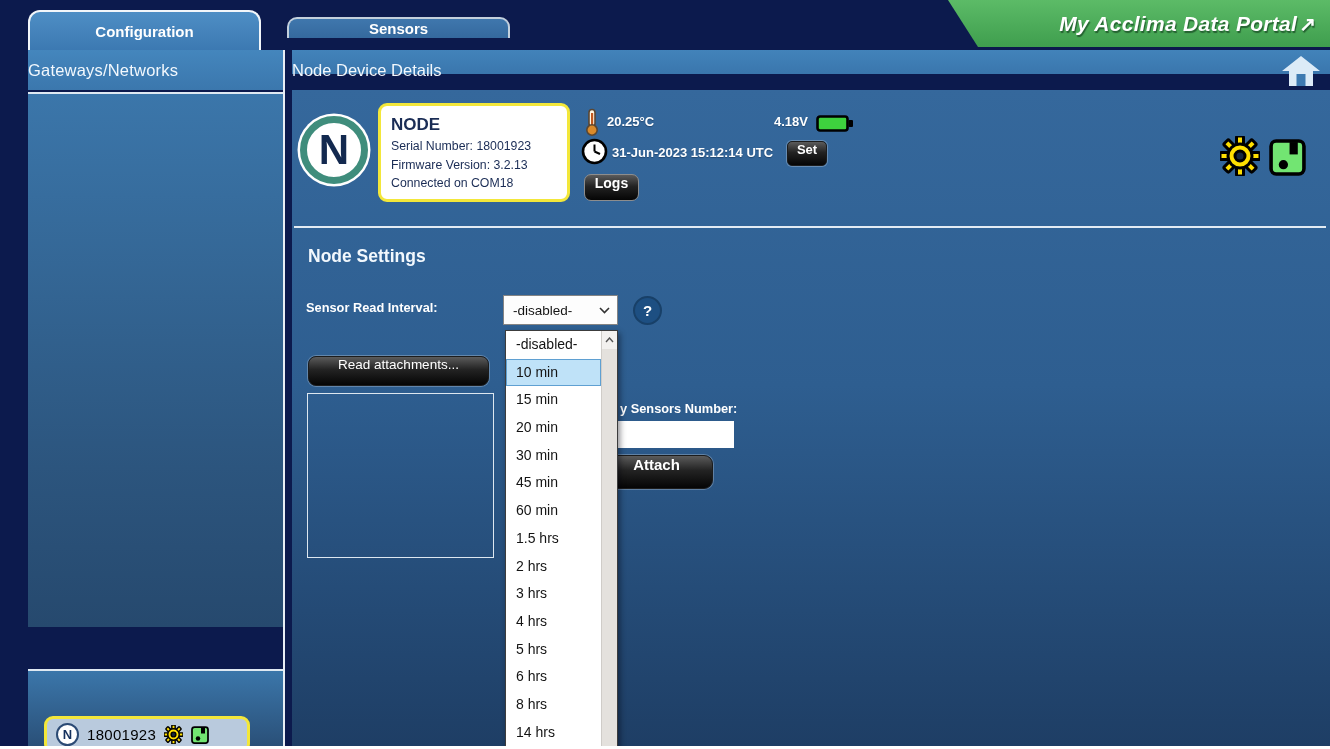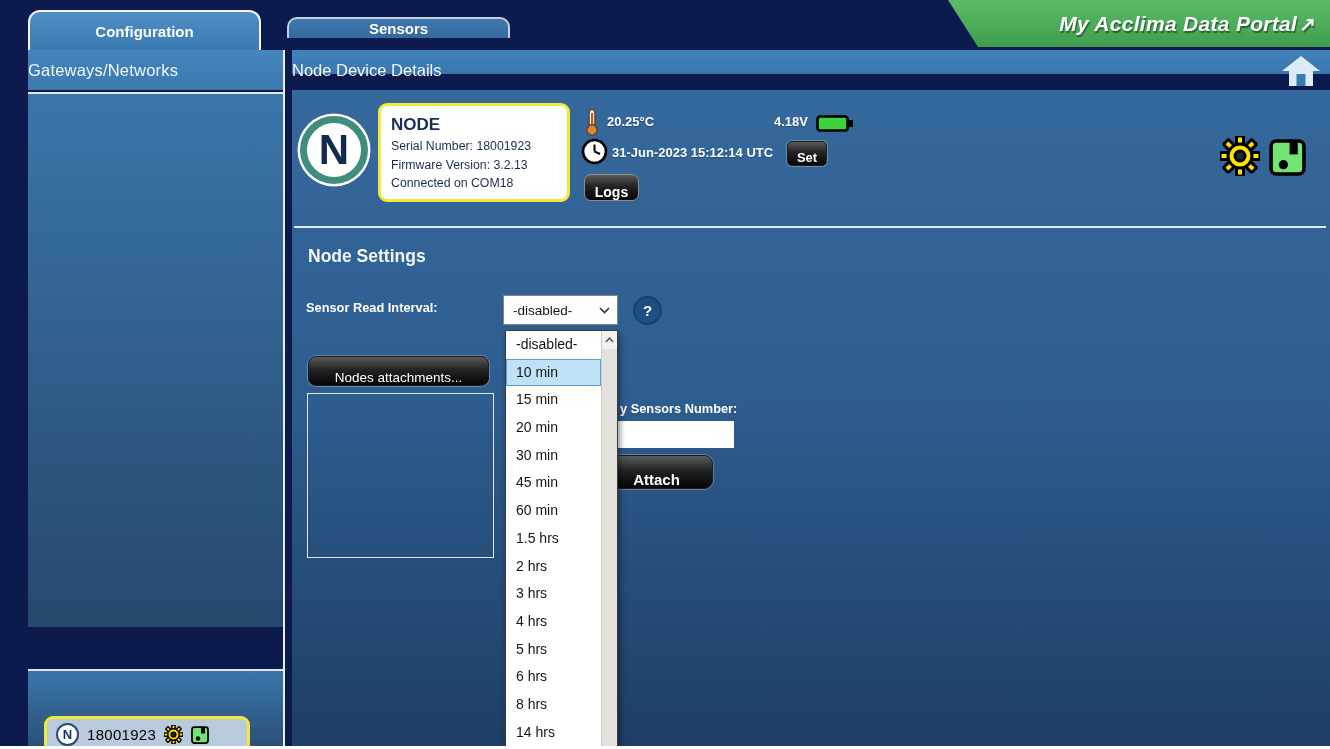--- a/index.html
+++ b/index.html
@@ -73,21 +73,21 @@
   .info-line { font-size:12.3px; line-height:1.52; white-space:nowrap; }
 
   .wtxt { color:#fff; font-weight:600; font-size:13px; text-shadow:0 1px 1px rgba(0,20,40,.35); }
   .temp-icon { left:292px; top:18px; }
   .temp-val { left:315px; top:24px; }
   .volt-val { left:482px; top:24px; }
   .battery { left:524px; top:25px; }
   .clock { left:289px; top:48px; }
   .datetime { left:320px; top:55px; }
 
-  .dark-btn { display:flex; align-items:flex-end; justify-content:center; color:#fff;
+  .dark-btn { display:flex; align-items:flex-start; justify-content:center; color:#fff;
               background:linear-gradient(180deg,#5b5b5b,#232323 45%,#050505);
               border:1px solid #1c1c1c; box-shadow:0 0 0 1px rgba(255,255,255,.25);
               cursor:pointer; }
   .set-btn { left:495px; top:51px; width:40px; height:25px; border-radius:5px; font-size:13px; font-weight:700; }
   .logs-btn { left:292px; top:84px; width:55px; height:27px; border-radius:7px; font-size:14px; font-weight:700;
               border:1.5px solid #8d8d8d; box-shadow:none; }
   .attach-btn { left:308px; top:365px; width:113px; height:34px; border-radius:9px; font-size:15px; font-weight:700; }
   .hide-btn { left:16px; top:266px; width:181px; height:30px; border-radius:8px; font-size:13.5px; }
 
   .status-box { left:764px; top:52px; width:161px; height:31px; border:1.5px solid #cfe3f3;
@@ -255,21 +255,21 @@
         <svg width="11" height="7" viewBox="0 0 11 7">
           <polyline points="1,1 5.5,5.5 10,1" fill="none" stroke="#333" stroke-width="1.6"></polyline>
         </svg>
       </div>
 
       <div class="abs help">
         <span>?</span>
       </div>
 
       <div class="abs dark-btn hide-btn">
-        <span>Nodes attachments...</span>
+        <span>Read attachments...</span>
       </div>
 
       <div class="abs attach-box"></div>
 
       <div class="abs serial-label">y Sensors Number:</div>
       <input class="abs serial-input" type="text" value="" style="">
       <div class="abs dark-btn attach-btn">
         <span>Attach</span>
       </div>
 

